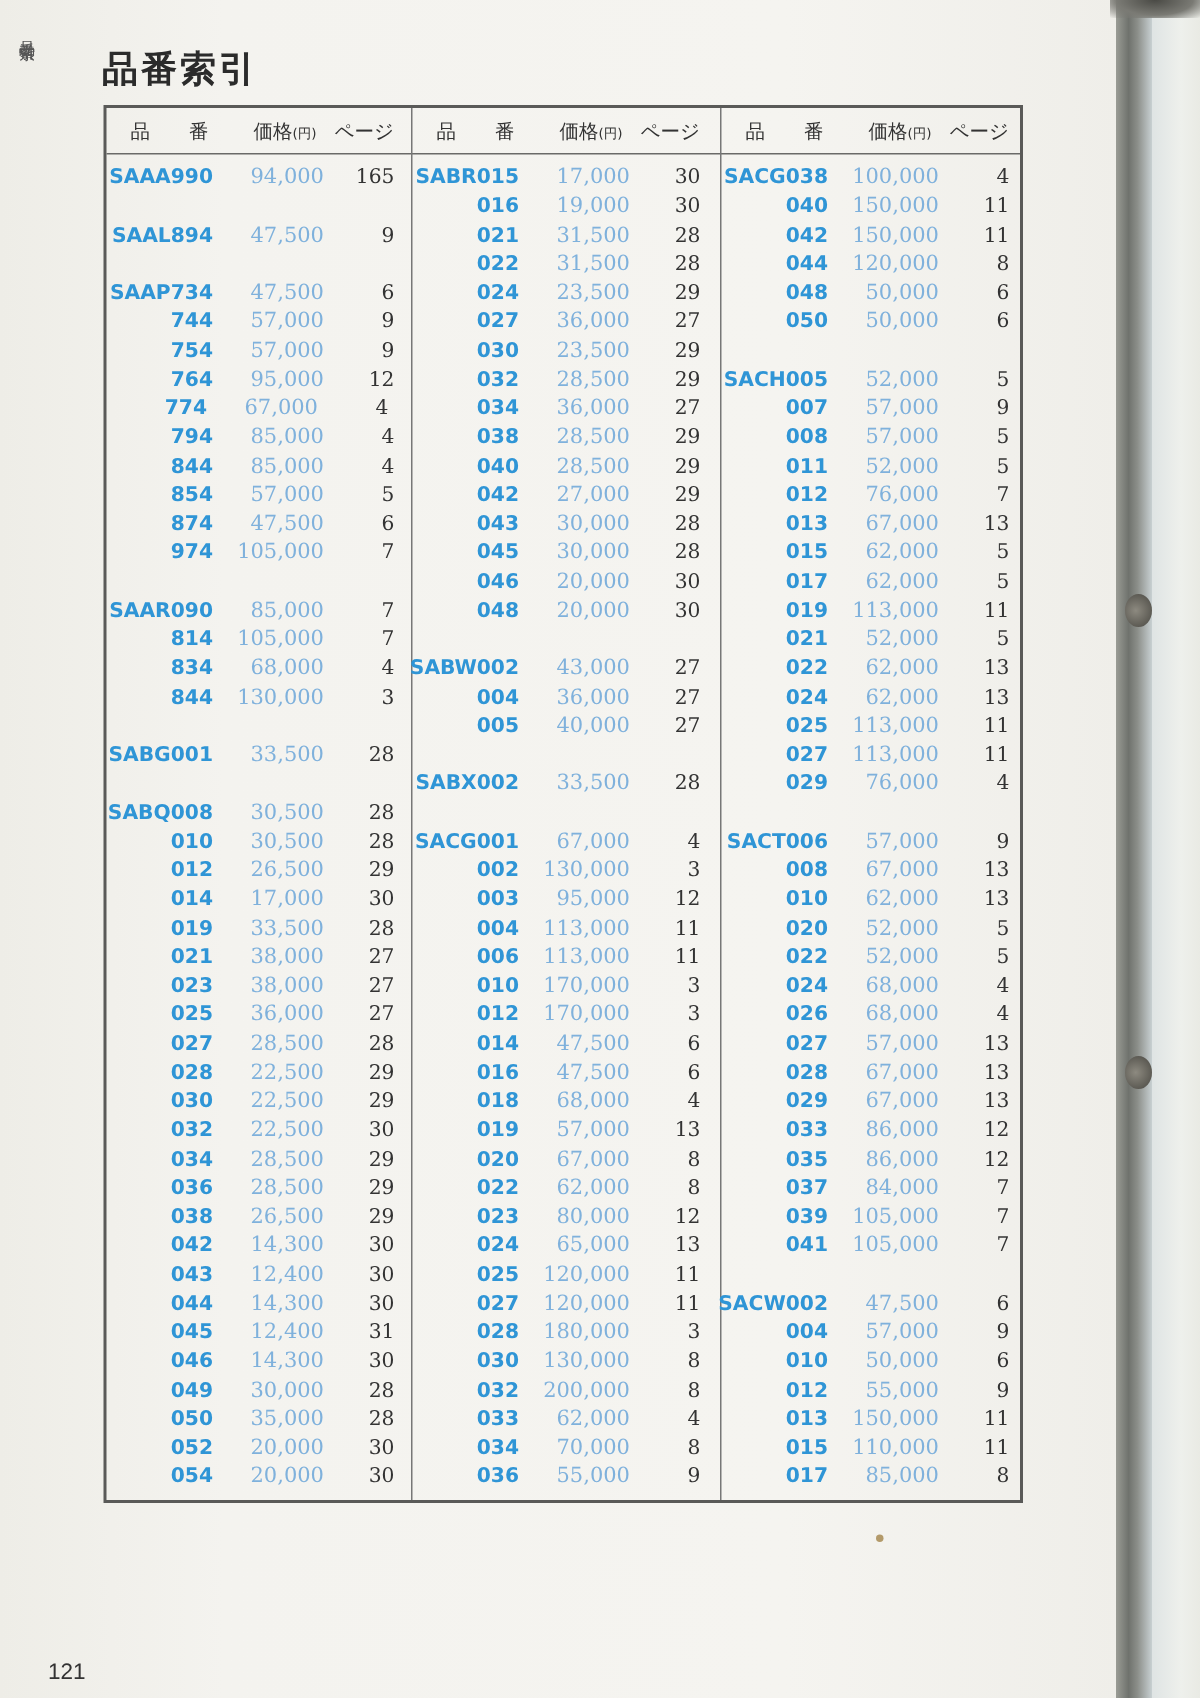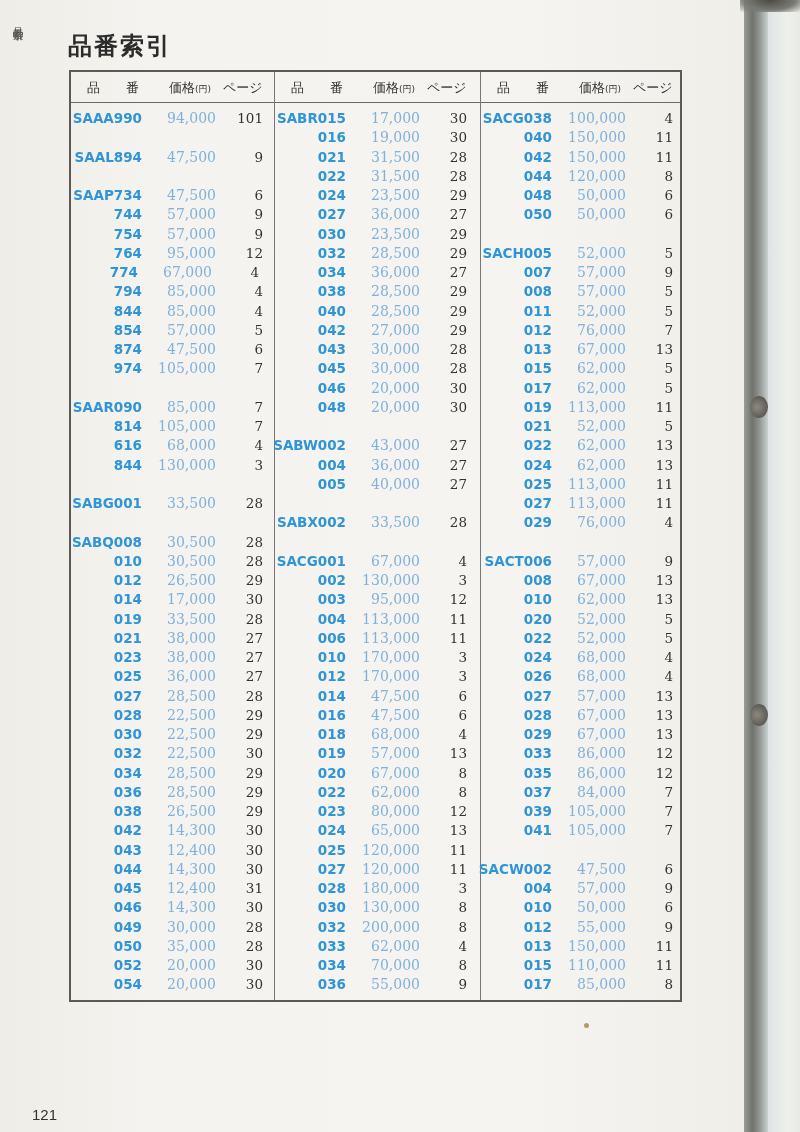--- a/index.html
+++ b/index.html
@@ -101,21 +101,21 @@
       <div class="hdr" style="left:426px;">品　　番</div>
       <div class="hdr" style="left:508px;">価格<small>(円)</small></div>
       <div class="hdr" style="left:562px;">ページ</div>
     </div>
   <div class="col-divider" style="left:203px;"></div>
   <div class="col-divider" style="left:409px;"></div>
   <div id="cols">
       <div class="row" style="top:38px; left:0px; width:204px;">
         <div class="code" style="right:133px;text-align:right;">SAAA990</div>
         <div class="price" style="right:59px;">94,000</div>
-        <div class="page" style="right:12px;">101</div>
+        <div class="page" style="right:12px;">165</div>
       </div>
       <div class="row" style="top:76.5px; left:0px; width:204px;">
         <div class="code" style="right:133px;">SAAL894</div>
         <div class="price" style="right:59px;">47,500</div>
         <div class="page" style="right:12px;">9</div>
       </div>
       <div class="row" style="top:115px; left:0px; width:204px;">
         <div class="code" style="right:133px;">SAAP734</div>
         <div class="price" style="right:59px;">47,500</div>
         <div class="page" style="right:12px;">6</div>
@@ -169,21 +169,21 @@
         <div class="code" style="right:133px;">SAAR090</div>
         <div class="price" style="right:59px;">85,000</div>
         <div class="page" style="right:12px;">7</div>
       </div>
       <div class="row" style="top:346px; left:0px; width:204px;">
         <div class="code" style="right:133px;">814</div>
         <div class="price" style="right:59px;">105,000</div>
         <div class="page" style="right:12px;">7</div>
       </div>
       <div class="row" style="top:365.25px; left:0px; width:204px;">
-        <div class="code" style="right:133px;">616</div>
+        <div class="code" style="right:133px;">834</div>
         <div class="price" style="right:59px;">68,000</div>
         <div class="page" style="right:12px;">4</div>
       </div>
       <div class="row" style="top:384.5px; left:0px; width:204px;">
         <div class="code" style="right:133px;">844</div>
         <div class="price" style="right:59px;">130,000</div>
         <div class="page" style="right:12px;">3</div>
       </div>
       <div class="row" style="top:423px; left:0px; width:204px;">
         <div class="code" style="right:133px;">SABG001</div>

